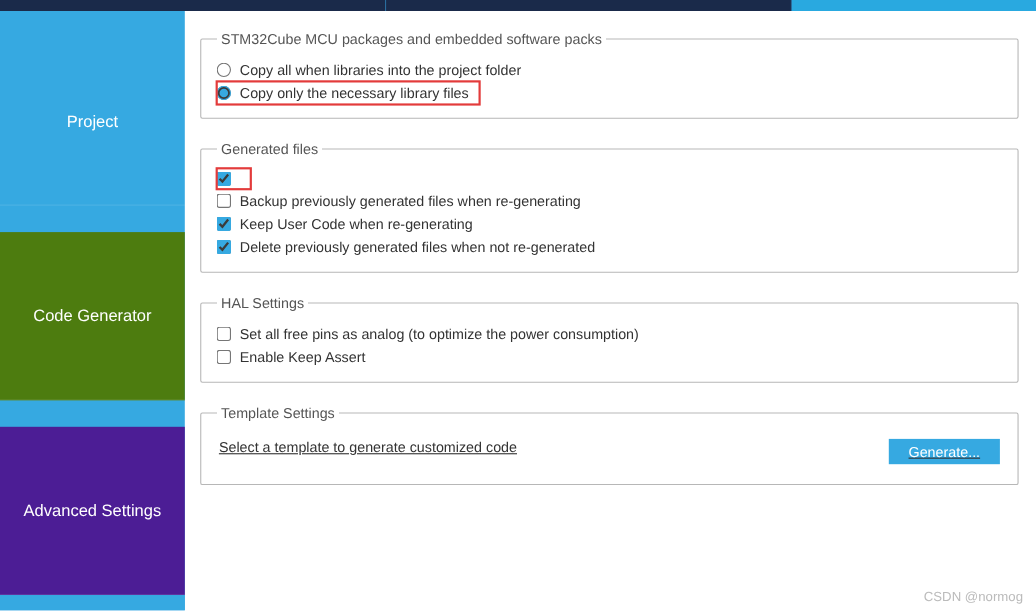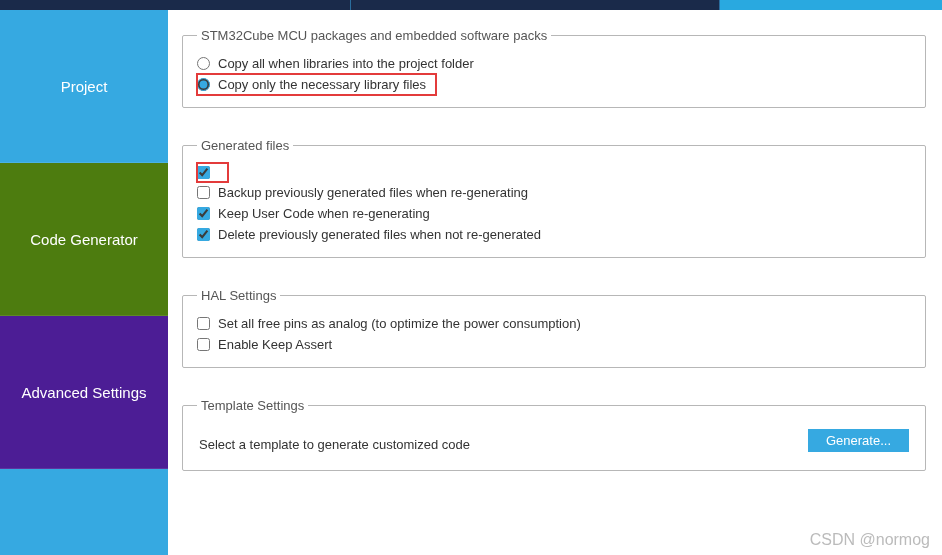--- a/index.html
+++ b/index.html
@@ -3,32 +3,32 @@
 <meta charset="utf-8">
 <style>
 * { box-sizing: border-box; margin: 0; padding: 0; }
 body { font-family: Arial, sans-serif; font-size: 13px; color: #333; background: #fff; width: 942px; height: 555px; overflow: hidden; position: relative; }
 .topbar { height: 10px; background: #1a2a4a; display: flex; }
 .topbar .seg1 { width: 350px; background: #1a2a4a; }
 .topbar .seg2 { width: 370px; background: #1a2a4a; border-left: 1px solid #2a6d9e; border-right: 1px solid #2a6d9e; }
 .topbar .seg3 { flex: 1; background: #29a9e0; }
 .container { display: flex; height: 545px; }
 .sidebar { width: 168px; background: #36a9e1; display: flex; flex-direction: column; }
-.sidebar-item { height: 153px; display: flex; align-items: center; justify-content: center; color: #fff; font-size: 15px; border-bottom: 1px solid rgba(255,255,255,0.1); cursor: pointer; }
+.sidebar-item { height: 153px; display: flex; align-items: center; justify-content: center; color: #fff; font-size: 15px; border-bottom: 1px solid rgba(255,255,255,0.1); cursor: pointer; margin-top: 24px; }
 .sidebar-item.selected { background: #4c1d95; text-align: right; }
 .sidebar-item.dim { background: #4d7c0f; }
 .main { flex: 1; padding: 18px 16px 8px 14px; overflow: auto; }
-fieldset { border: 1px solid #b7b7b7; border-radius: 2px; margin-bottom: 30px; padding: 10px 14px 12px 14px; position: relative; }
+fieldset { border: 1px solid #b7b7b7; border-radius: 2px; margin-bottom: 20px; padding: 10px 14px 12px 14px; position: relative; }
 legend { font-size: 13px; color: #555; padding: 0 4px; }
 .row { display: flex; align-items: center; padding: 3px 0; }
 .row.highlight { outline: 2px solid #e33b3b; outline-offset: -1px; display: inline-flex; padding-right: 10px; justify-content: center; }
 input[type=radio], input[type=checkbox] { margin-right: 8px; accent-color: #36a9e1; width: 13px; height: 13px; }
-.template-row { display: flex; align-items: flex-end; justify-content: space-between; padding: 6px 2px; }
+.template-row { display: flex; align-items: flex-start; justify-content: space-between; padding: 6px 2px; text-decoration: underline; }
 .btn { background: #36a9e1; color: #fff; border: none; padding: 4px 18px; font-size: 13px; cursor: pointer; }
-.watermark { position: absolute; right: 12px; bottom: 6px; color: #bbb; font-size: 16px; }
+.watermark { position: absolute; right: 12px; bottom: 6px; color: #bbb; font-size: 12px; }
 </style>
 </head>
 <body>
 
 <div class="topbar">
   <div class="seg1"></div>
     <div class="seg2"></div>
     <div class="seg3"></div>
 </div>
 

